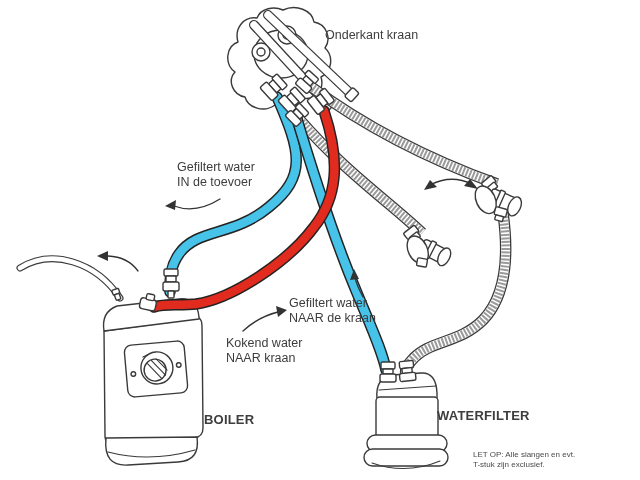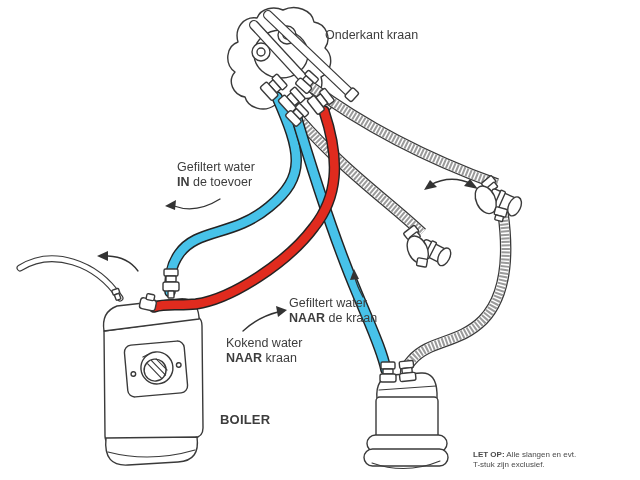--- a/index.html
+++ b/index.html
@@ -2,22 +2,22 @@
 <html><head>
 <meta charset="utf-8">
 <style>
   html,body { margin:0; padding:0; background:#fff; }
   .stage {
     position:relative; width:591px; height:480px; background:#ffffff;
     font-family:"Liberation Sans", sans-serif; color:#3d3d3d; overflow:hidden;
   }
   .stage svg { position:absolute; left:0; top:0; }
   .lbl { position:absolute; font-size:12.5px; line-height:15px; white-space:nowrap; }
-  .lbl b { font-weight:bold; }
-  .big { font-weight:bold; font-size:13px; letter-spacing:0.2px;margin-left:16px; }
+  .lbl b { font-weight:normal; }
+  .big { font-weight:bold; font-size:13px; letter-spacing:0.2px; }
   .note { font-size:8px; line-height:10px; color:#4a4a4a; }
   
   .part { fill:#ffffff; stroke:#3a3a3a; stroke-width:1.4; stroke-linejoin:round; }
   .ln   { fill:none; stroke:#3a3a3a; stroke-width:1.1; stroke-linecap:round; }
   .braid-o { fill:none; stroke:#3a3a3a; stroke-width:11.5; }
   .braid-i { fill:none; stroke:#ffffff; stroke-width:9; }
   .braid-t1 { fill:none; stroke:#9a9a9a; stroke-width:8.5; stroke-dasharray:2 5; }
   .braid-t2 { fill:none; stroke:#9a9a9a; stroke-width:8.5; stroke-dasharray:2 5; stroke-dashoffset:3.5; }
   .hose-o { fill:none; stroke:#232323; stroke-width:11.5; stroke-linecap:round; }
   .hose-c { fill:none; stroke-width:8.6; stroke-linecap:round; }
@@ -253,19 +253,20 @@
     <div><b>NAAR</b><span> de kraan</span></div>
   </div>
 
   <div class="lbl" style="left:226px;top:336px">
     <div>Kokend water</div>
     <div><b>NAAR</b><span> kraan</span></div>
   </div>
 
   <div class="lbl big" style="left:204px;top:412px">BOILER</div>
 
+  <div class="lbl big" style="left:437px;top:408px">WATERFILTER</div>
 
   <div class="lbl note" style="left:473px;top:450px">
     <div><b>LET OP:</b><span> Alle slangen en evt.</span></div>
     <div>T-stuk zijn exclusief.</div>
   </div>
 
 </div>
 
 </body></html>

